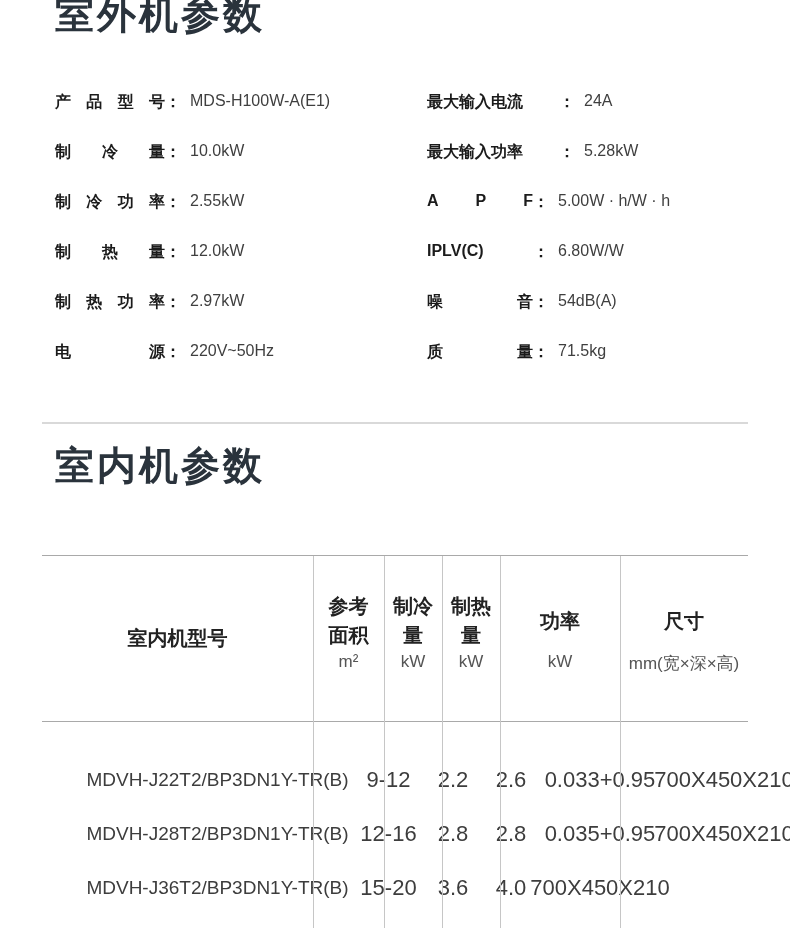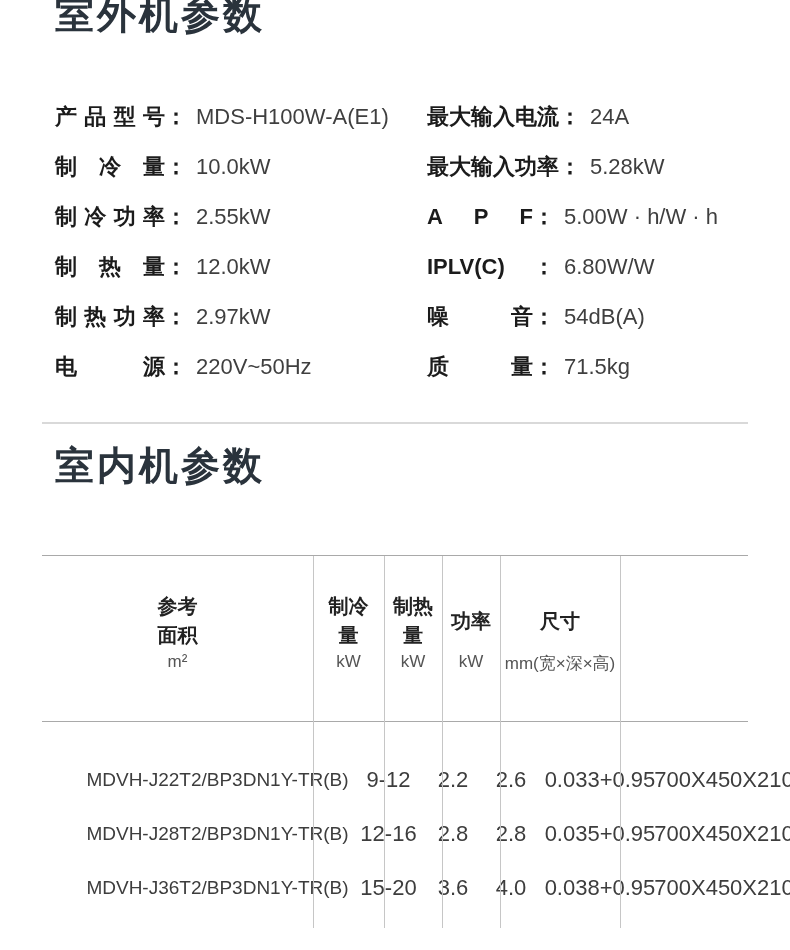--- a/index.html
+++ b/index.html
@@ -13,21 +13,21 @@
     line-height:1.15;margin:0 0 0 55px;
   }
   .title-outdoor{margin-top:-7px;}
   .title-indoor{margin-top:20px;}
 
   
   .specs{position:relative;height:300px;margin-top:54px;}
   .spec-col{position:absolute;top:0;}
   .spec-col-left{left:55px;}
   .spec-col-right{left:427px;}
-  .spec-row{height:50px;display:flex;align-items:center;font-size:22px;white-space:nowrap;}
+  .spec-row{height:50px;display:flex;align-items:flex-start;font-size:16px;white-space:nowrap;}
   .spec-label{
     display:inline-block;font-weight:bold;color:#1b1b1b;
     text-align:justify;text-align-last:justify;
   }
   .spec-col-left .spec-label{width:110px;}
   .spec-col-right .spec-label{width:106px;}
   .spec-col-right .spec-row.wide .spec-label{width:auto;min-width:132px;text-align-last:auto;}
   .spec-colon{font-weight:bold;color:#1b1b1b;}
   .spec-value{margin-left:9px;color:#3f3f3f;}
 
@@ -138,20 +138,23 @@
 
 <div class="ptable">
   <div class="vline" style="left:271px"></div>
   <div class="vline" style="left:342px"></div>
   <div class="vline" style="left:400px"></div>
   <div class="vline" style="left:458px"></div>
   <div class="vline" style="left:578px"></div>
 
   <div class="thead">
     <div class="th">
+      <div class="th-label">室内机型号</div>
+    </div>
+    <div class="th">
       <div class="th-label">参考
 面积</div>
       <div class="th-unit">m²</div>
     </div>
     <div class="th">
       <div class="th-label">制冷
 量</div>
       <div class="th-unit">kW</div>
     </div>
     <div class="th">
@@ -184,17 +187,16 @@
       <div class="td">2.8</div>
       <div class="td">2.8</div>
       <div class="td">0.035+0.95</div>
       <div class="td">700X450X210</div>
     </div>
     <div class="tr">
       <div class="td td-model">MDVH-J36T2/BP3DN1Y-TR(B)</div>
       <div class="td">15-20</div>
       <div class="td">3.6</div>
       <div class="td">4.0</div>
-      <div class="td">0.038+0.95</div>
       <div class="td">700X450X210</div>
     </div>
   </div>
 </div>
 
 </body></html>

